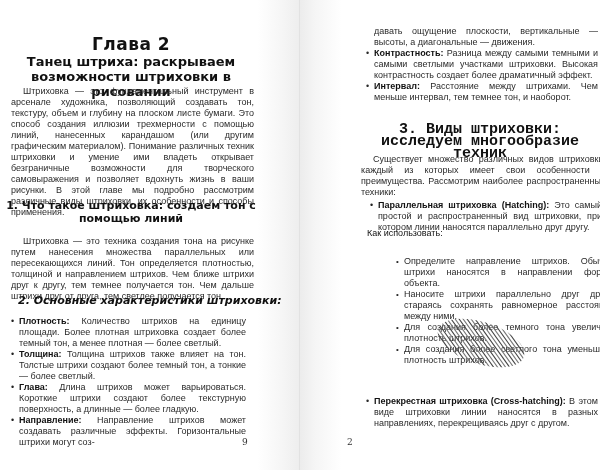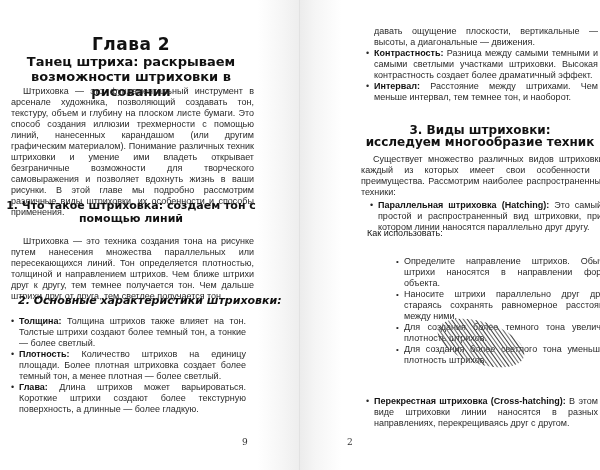--- a/index.html
+++ b/index.html
@@ -30,21 +30,21 @@
   .chars li::before, .rlist li::before { content: "•"; position: absolute; left: 8px; top: 0; color: #222; }
 
   .pn { position: absolute; top: 437px; font-size: 9px; color: #333; font-family: "DejaVu Serif", serif; }
   .pn-left { left: 242px; }
   .pn-right { left: 347px; }
 
   .cont { position: absolute; left: 366px; width: 232px; top: 26px; margin: 0; padding: 0; list-style: none; }
   .cont-first { padding-left: 8px; }
   .cont li { position: relative; padding-left: 8px; }
   .cont li::before { content: "•"; position: absolute; left: 0; top: 0; }
-  .sec3 { position: absolute; left: 360px; width: 240px; top: 124px; font-size: 12px; line-height: 12px; }
+  .sec3 { position: absolute; left: 360px; width: 240px; top: 124px; font-size: 15px; line-height: 12px; font-family: Liberation Mono, monospace; }
   .sec3-body { position: absolute; left: 353px; width: 245px; top: 154px; }
   .rlist { position: absolute; left: 362px; width: 240px; top: 200px; margin: 0; padding: 0; list-style: none; }
   .howto { position: absolute; left: 367px; top: 228px; font-weight: normal; color: #111; }
   .sub { position: absolute; left: 380px; width: 218px; top: 240px; margin: 16px; padding: 0; list-style: none; }
   .sub li { position: relative; padding-left: 8px; margin-bottom: 0; }
   .sub li::before { content: "•"; position: absolute; left: 0; top: 0; font-size: 8px; }
   .hatch { position: absolute; left: 433px; top: 316px; width: 96px; height: 56px; }
   .rlist2 { position: absolute; left: 358px; width: 240px; top: 396px; margin: 0; padding: 0; list-style: none; }
 </style>
 </head>
@@ -57,23 +57,24 @@
     <div class="heading chap-title">Танец штриха: раскрываем возможности штриховки в рисовании</div>
 
     <div class="txt p-indent intro">Штриховка — это фундаментальный инструмент в арсенале художника, позволяющий создавать тон, текстуру, объем и глубину на плоском листе бумаги. Это способ создания иллюзии трехмерности с помощью линий, нанесенных карандашом (или другим графическим материалом). Понимание различных техник штриховки и умение ими владеть открывает безграничные возможности для творческого самовыражения и позволяет вдохнуть жизнь в ваши рисунки. В этой главе мы подробно рассмотрим различные виды штриховки, их особенности и способы применения.</div>
 
     <div class="heading sec1">1. Что такое штриховка: создаем тон с помощью линий</div>
     <div class="txt p-indent sec1-body">Штриховка — это техника создания тона на рисунке путем нанесения множества параллельных или пересекающихся линий. Тон определяется плотностью, толщиной и направлением штрихов. Чем ближе штрихи друг к другу, тем темнее получается тон. Чем дальше штрихи друг от друга, тем светлее получается тон.</div>
 
     <div class="heading sec2">2. Основные характеристики штриховки:</div>
 
     <ul class="txt chars">
+      <li><b>Плотность:</b><span> Количество штрихов на единицу площади. Более плотная штриховка создает более темный тон, а менее плотная — более светлый.</span></li>
       <li><b>Толщина:</b><span> Толщина штрихов также влияет на тон. Толстые штрихи создают более темный тон, а тонкие — более светлый.</span></li>
-      <li><b>Плотность:</b><span> Количество штрихов на единицу площади. Более плотная штриховка создает более темный тон, а менее плотная — более светлый.</span></li>
       <li><b>Глава:</b><span> Длина штрихов может варьироваться. Короткие штрихи создают более текстурную поверхность, а длинные — более гладкую.</span></li>
+      <li><b>Направление:</b><span> Направление штрихов может создавать различные эффекты. Горизонтальные штрихи могут соз-</span></li>
     </ul>
 
     <div class="pn pn-left">9</div>
   </div>
 
   <div class="gutter"></div>
 
   <div class="page page-right"></div>
 
   <div class="txt cont">

